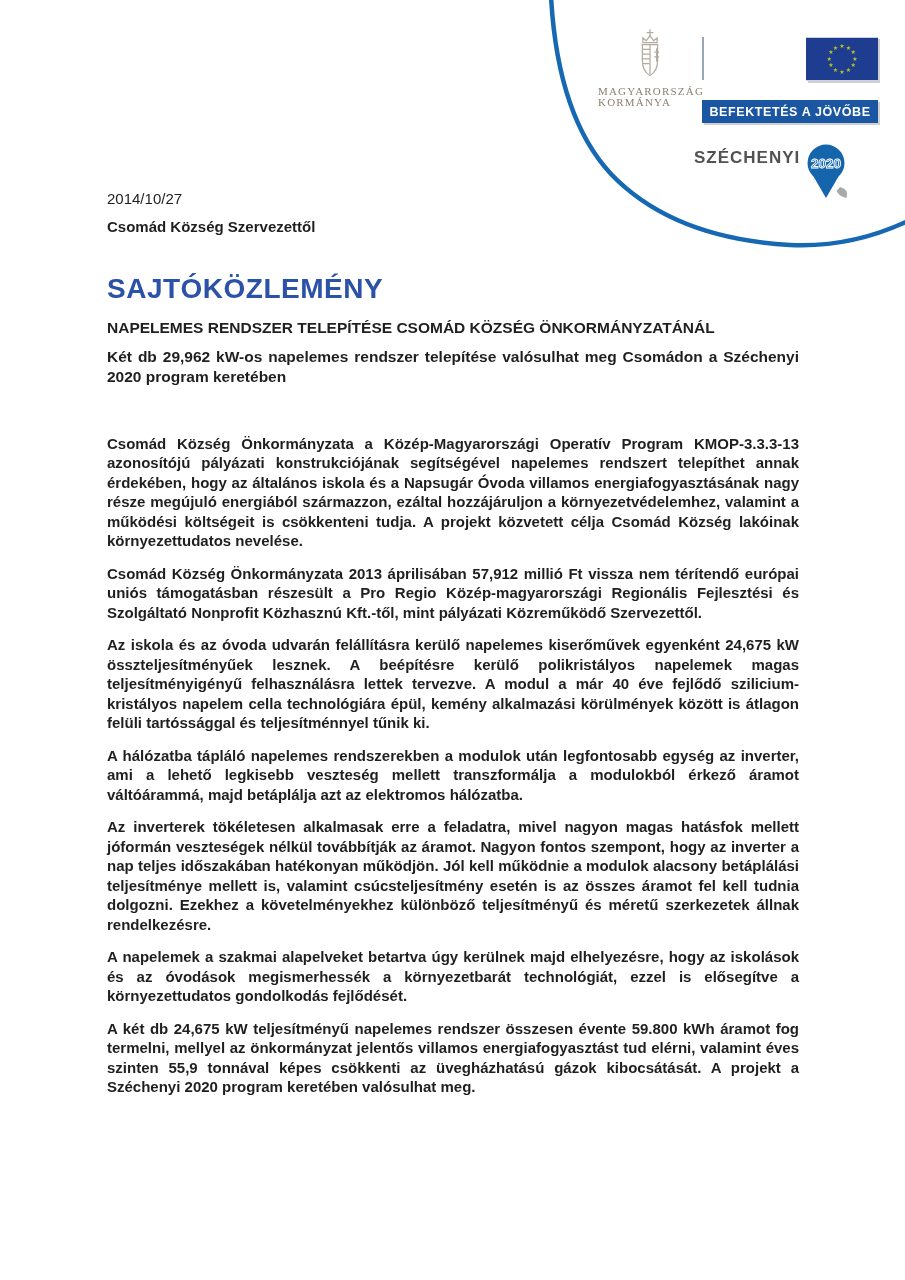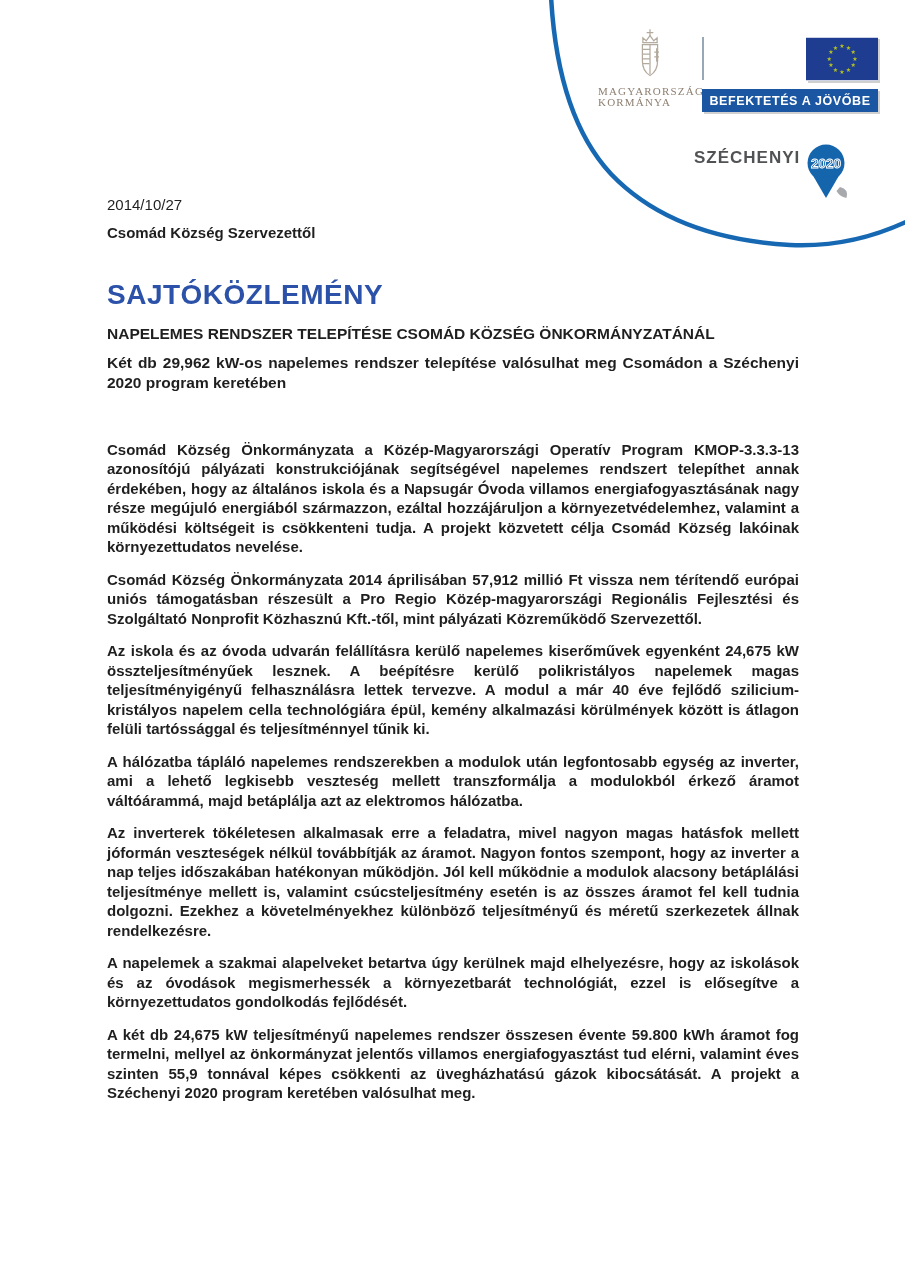--- a/index.html
+++ b/index.html
@@ -24,34 +24,34 @@
   }
   .eu-divider{position:absolute;left:702px;top:37px;width:2px;height:43px;background:#9aa7b5;}
   .eu-text{position:absolute;left:712px;top:39px;width:92px;}
   .eu-line1{font-size:13px;font-weight:bold;color:#20242c;line-height:14px;}
   .eu-line2,.eu-line3{font-size:12.5px;color:#3a3f47;line-height:14px;}
   .eu-flag{
     position:absolute;left:806px;top:37px;
     box-shadow:2px 2px 0 rgba(120,120,120,.35);
   }
   .eu-banner{
-    position:absolute;left:702px;top:89px;width:176px;height:23px;
+    position:absolute;left:702px;top:100px;width:176px;height:23px;
     background:#1b56a2;color:#ffffff;
     font-size:12.5px;font-weight:bold;letter-spacing:.6px;
     display:flex;align-items:center;justify-content:center;
     box-shadow:2px 2px 0 rgba(120,120,120,.35);
   }
   .szechenyi{position:absolute;left:694px;top:144px;display:flex;align-items:flex-start;}
   .szechenyi-name{
     font-size:17px;font-weight:bold;color:#515254;letter-spacing:1px;
     margin-top:4px;
   }
   .szechenyi-pin{margin-left:5px;}
   
-  .content{position:absolute;left:107px;top:196px;width:692px;}
+  .content{position:absolute;left:107px;top:190px;width:692px;}
   .doc-date{font-size:15px;margin:0 0 11px 0;}
   .doc-org{font-size:15px;font-weight:bold;margin:0;}
   .doc-title{
     font-size:28px;font-weight:bold;color:#2b52a8;
     letter-spacing:.5px;margin:38px 0 0 0;
   }
   .doc-headline{font-size:15.5px;font-weight:bold;margin:14px 0 0 0;}
   .doc-lead{
     font-size:15.5px;font-weight:bold;margin:10px 0 0 0;
     text-align:justify;line-height:1.32;
@@ -123,21 +123,21 @@
   <div class="content">
     <p class="doc-date">2014/10/27</p>
     <p class="doc-org">Csomád Község Szervezettől</p>
 
     <h1 class="doc-title">SAJTÓKÖZLEMÉNY</h1>
     <p class="doc-headline">NAPELEMES RENDSZER TELEPÍTÉSE CSOMÁD KÖZSÉG ÖNKORMÁNYZATÁNÁL</p>
     <p class="doc-lead">Két db 29,962 kW-os napelemes rendszer telepítése valósulhat meg Csomádon a Széchenyi 2020 program keretében</p>
 
     <div class="doc-paragraphs">
       <p>Csomád Község Önkormányzata a Közép-Magyarországi Operatív Program KMOP-3.3.3-13 azonosítójú pályázati konstrukciójának segítségével napelemes rendszert telepíthet annak érdekében, hogy az általános iskola és a Napsugár Óvoda villamos energiafogyasztásának nagy része megújuló energiából származzon, ezáltal hozzájáruljon a környezetvédelemhez, valamint a működési költségeit is csökkenteni tudja. A projekt közvetett célja Csomád Község lakóinak környezettudatos nevelése.</p>
-      <p>Csomád Község Önkormányzata 2014 áprilisában 57,912 millió Ft vissza nem térítendő európai uniós támogatásban részesült a Pro Regio Közép-magyarországi Regionális Fejlesztési és Szolgáltató Nonprofit Közhasznú Kft.-től, mint pályázati Közreműködő Szervezettől.</p>
+      <p>Csomád Község Önkormányzata 2013 áprilisában 57,912 millió Ft vissza nem térítendő európai uniós támogatásban részesült a Pro Regio Közép-magyarországi Regionális Fejlesztési és Szolgáltató Nonprofit Közhasznú Kft.-től, mint pályázati Közreműködő Szervezettől.</p>
       <p>Az iskola és az óvoda udvarán felállításra kerülő napelemes kiserőművek egyenként 24,675 kW összteljesítményűek lesznek. A beépítésre kerülő polikristályos napelemek magas teljesítményigényű felhasználásra lettek tervezve. A modul a már 40 éve fejlődő szilicium-kristályos napelem cella technológiára épül, kemény alkalmazási körülmények között is átlagon felüli tartóssággal és teljesítménnyel tűnik ki.</p>
       <p>A hálózatba tápláló napelemes rendszerekben a modulok után legfontosabb egység az inverter, ami a lehető legkisebb veszteség mellett transzformálja a modulokból érkező áramot váltóárammá, majd betáplálja azt az elektromos hálózatba.</p>
       <p>Az inverterek tökéletesen alkalmasak erre a feladatra, mivel nagyon magas hatásfok mellett jóformán veszteségek nélkül továbbítják az áramot. Nagyon fontos szempont, hogy az inverter a nap teljes időszakában hatékonyan működjön. Jól kell működnie a modulok alacsony betáplálási teljesítménye mellett is, valamint csúcsteljesítmény esetén is az összes áramot fel kell tudnia dolgozni. Ezekhez a követelményekhez különböző teljesítményű és méretű szerkezetek állnak rendelkezésre.</p>
       <p>A napelemek a szakmai alapelveket betartva úgy kerülnek majd elhelyezésre, hogy az iskolások és az óvodások megismerhessék a környezetbarát technológiát, ezzel is elősegítve a környezettudatos gondolkodás fejlődését.</p>
       <p>A két db 24,675 kW teljesítményű napelemes rendszer összesen évente 59.800 kWh áramot fog termelni, mellyel az önkormányzat jelentős villamos energiafogyasztást tud elérni, valamint éves szinten 55,9 tonnával képes csökkenti az üvegházhatású gázok kibocsátását. A projekt a Széchenyi 2020 program keretében valósulhat meg.</p>
     </div>
   </div>
 
 </div>
 

